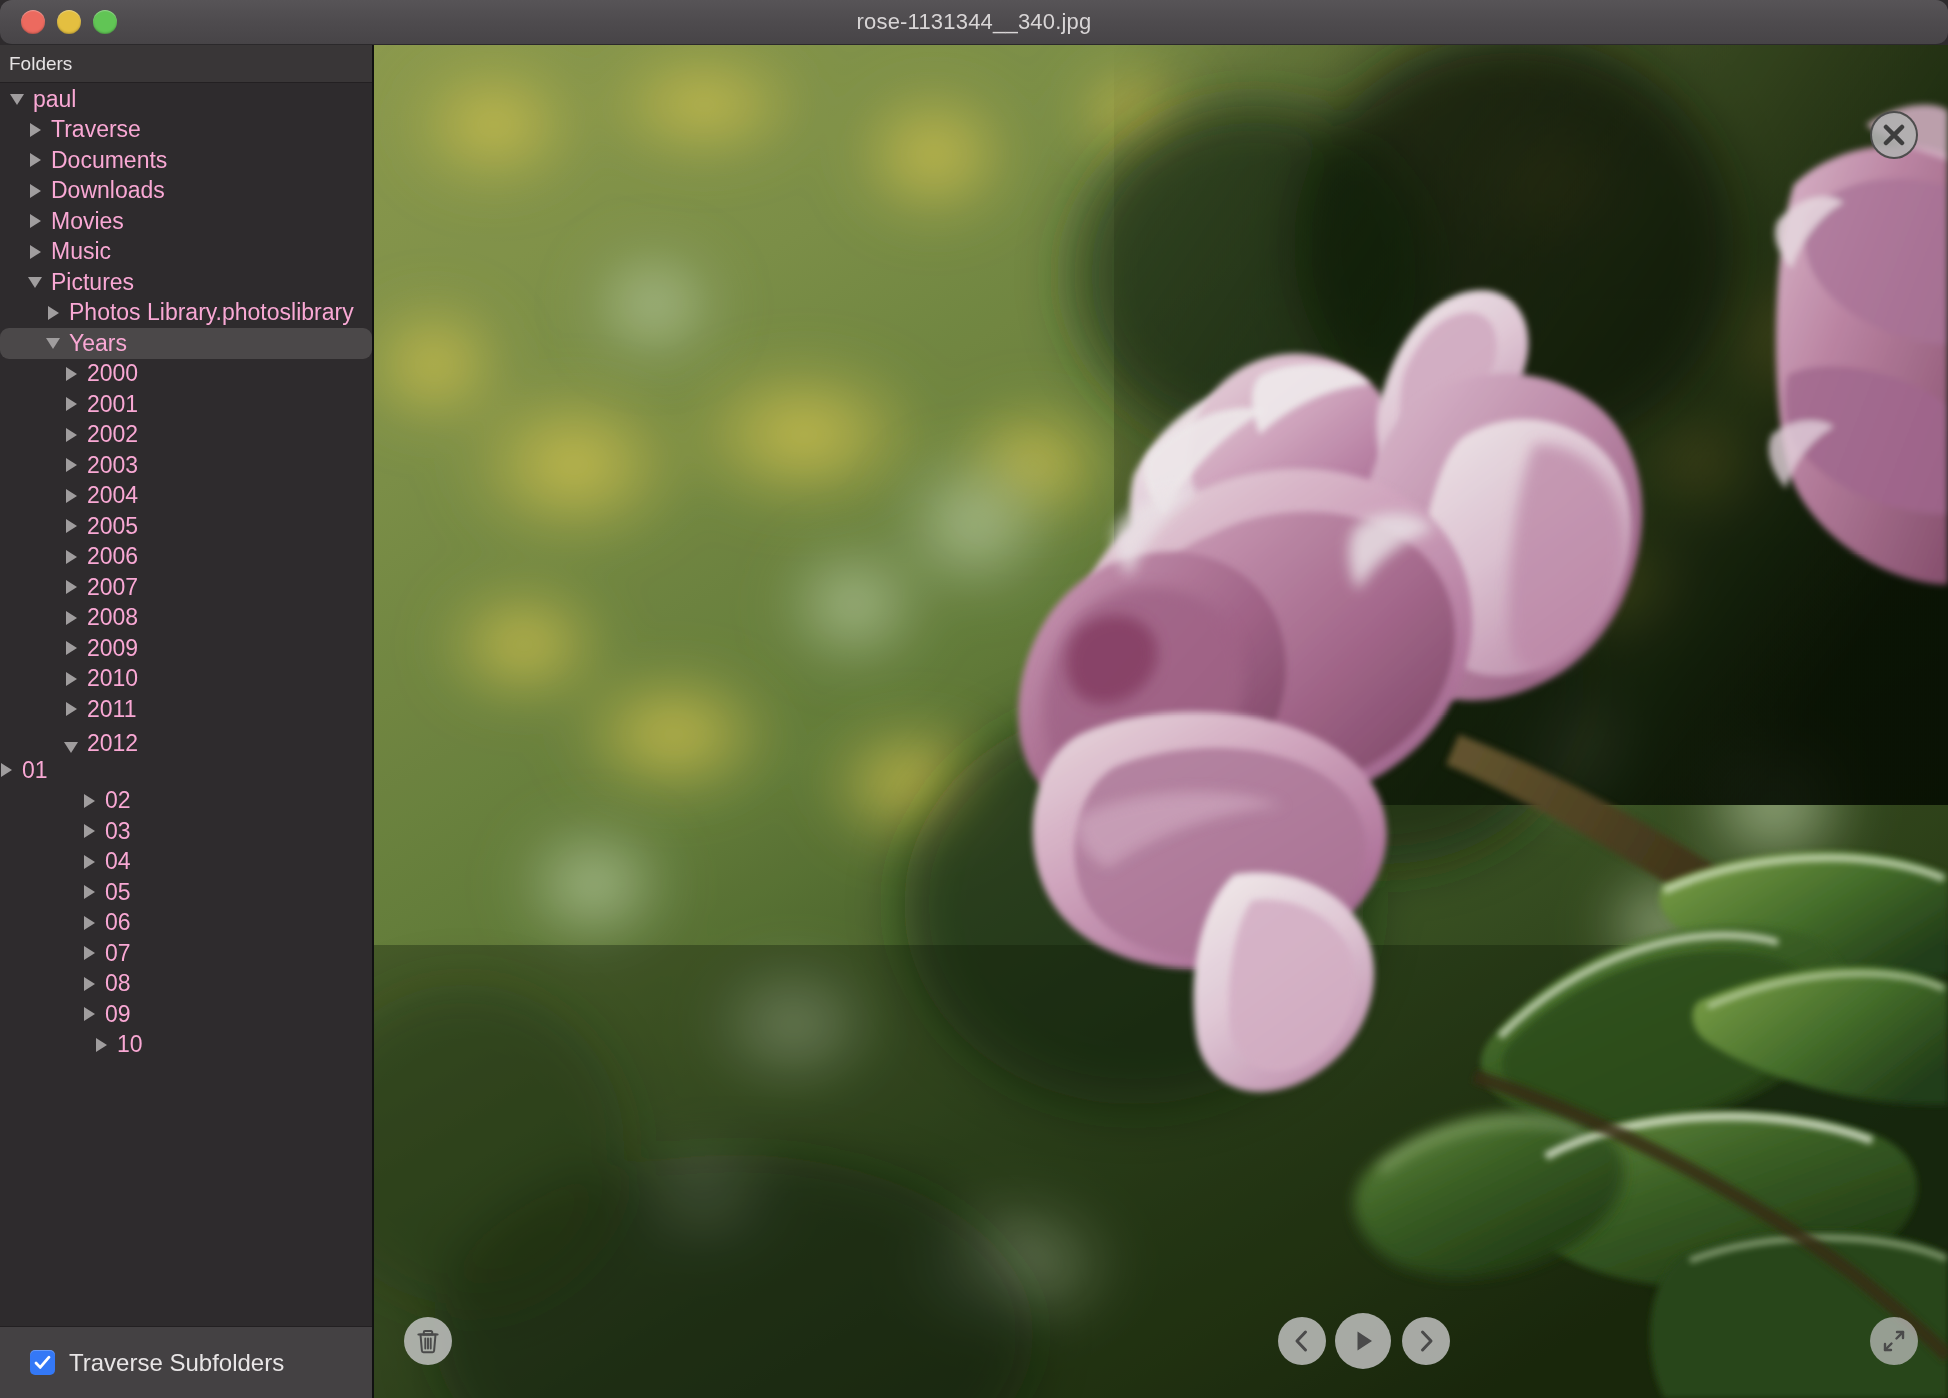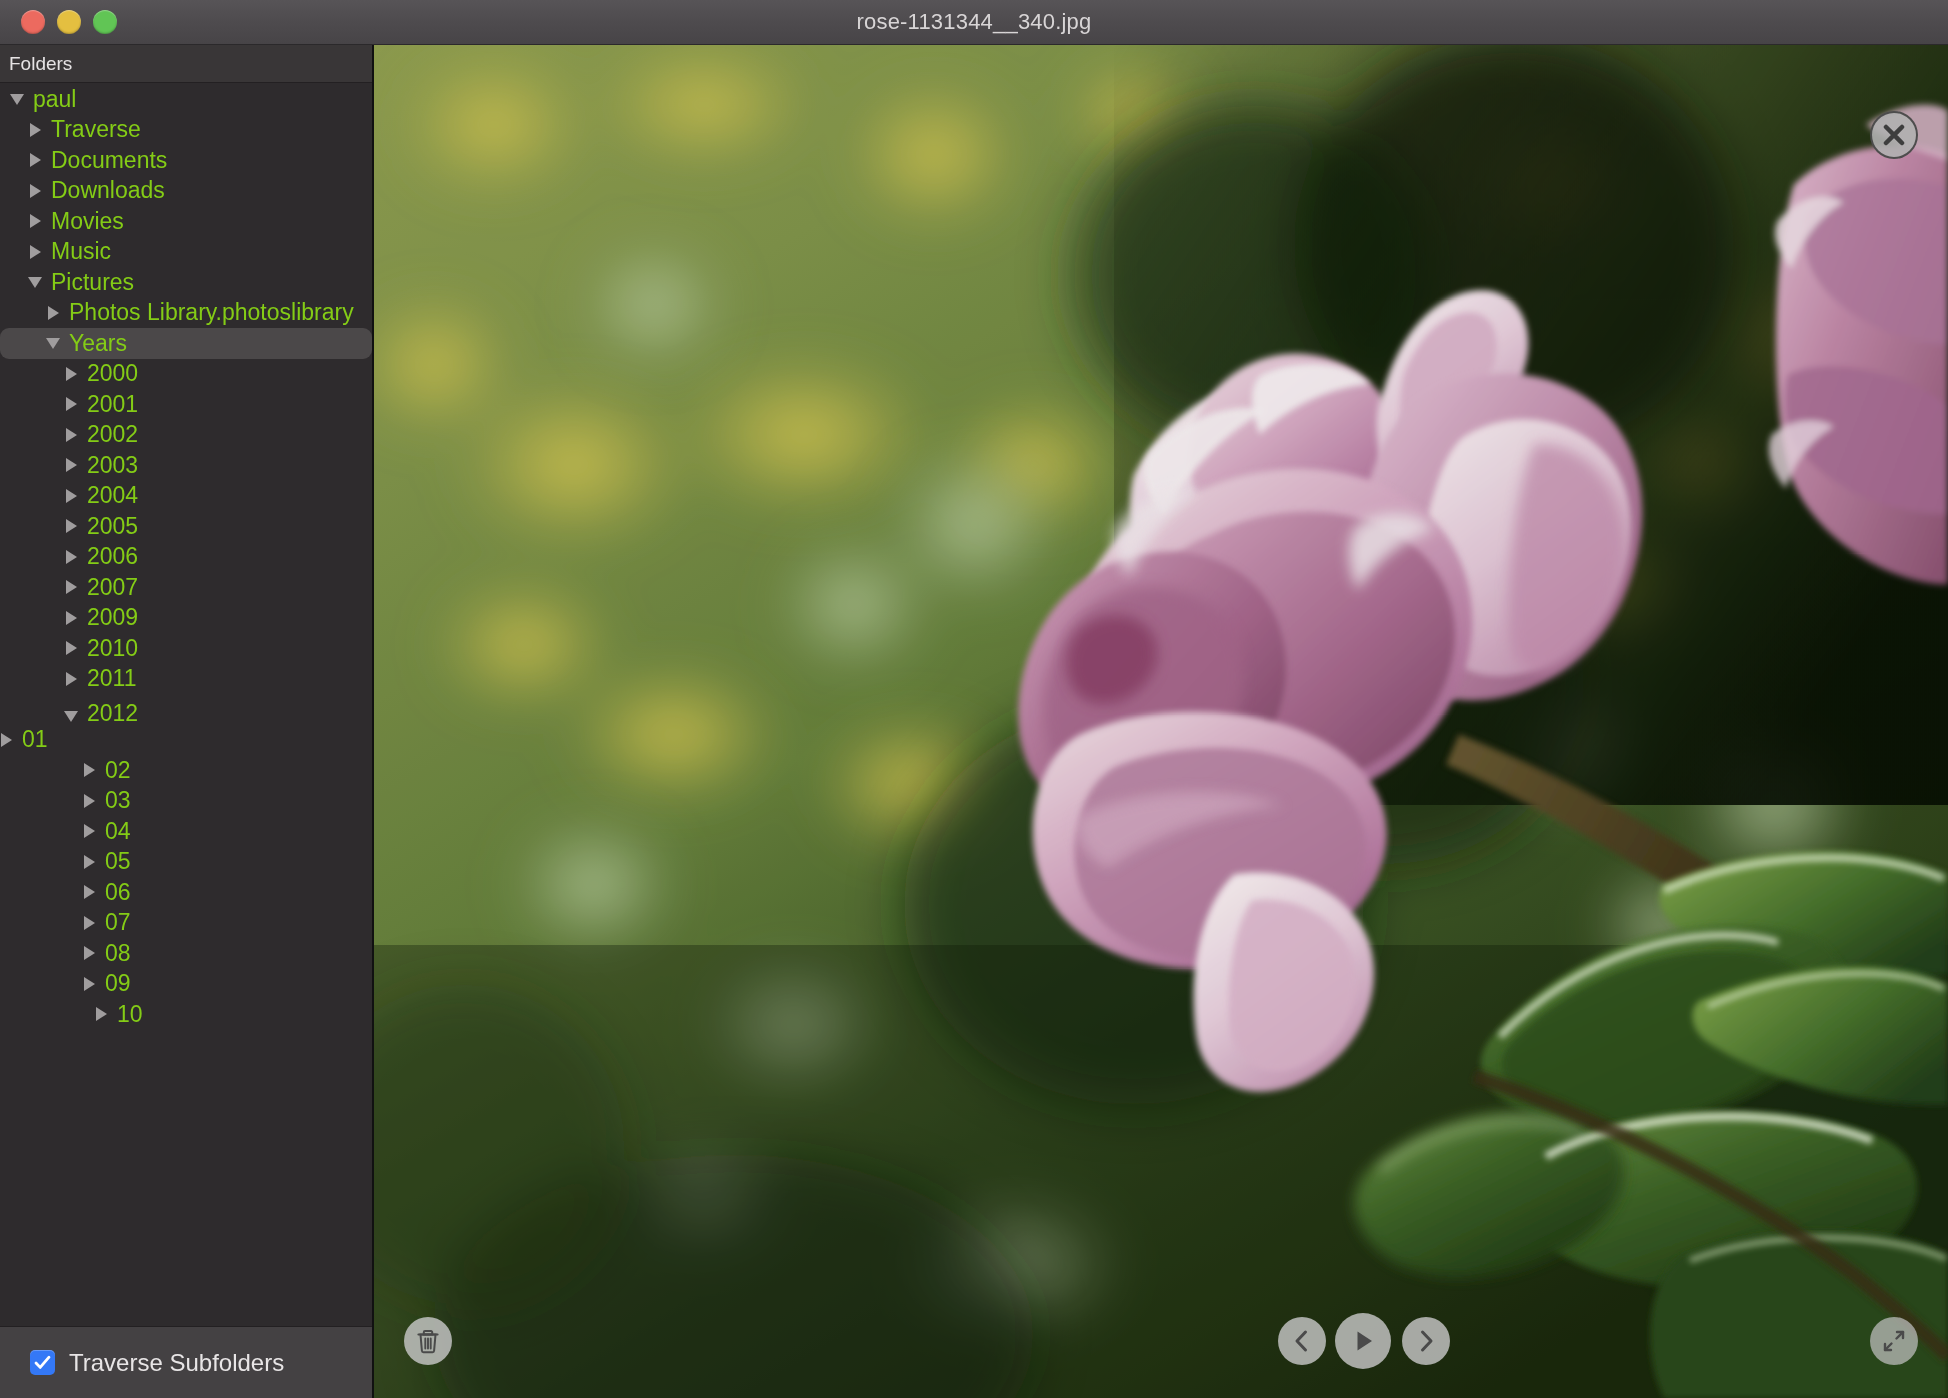--- a/index.html
+++ b/index.html
@@ -27,20 +27,21 @@
 
   
   .titlebar {
     position: relative;
     height: 44px;
     flex: 0 0 44px;
     background: linear-gradient(to bottom, #575457 0%, #4e4b4e 50%, #474447 100%);
     border-bottom: 1px solid #2b292b;
     display: flex;
     align-items: center;
+    border-radius: 12px;
   }
   .traffic {
     display: flex;
     gap: 12px;
     margin-left: 21px;
   }
   .light {
     width: 24px;
     height: 24px;
     border-radius: 50%;
@@ -96,21 +97,21 @@
     background: #2e2b2d;
     overflow: hidden;
     padding-top: 1px;
     min-height: 0;
   }
   .tree-row {
     height: 30.5px;
     display: flex;
     align-items: center;
     box-sizing: border-box;
-    color: #84cc16;
+    color: #f9a8d4;
     font-size: 23px;
     white-space: nowrap;
   }
   .tree-row.selected {
     background: #4b4849;
   }
   .twisty {
     flex: 0 0 auto;
     width: 17px;
     height: 17px;
@@ -303,20 +304,24 @@
             <span class="twisty closed"></span>
             <span class="tree-label">2005</span>
           </div>
           <div class="tree-row" style="padding-left: 65px;">
             <span class="twisty closed"></span>
             <span class="tree-label">2006</span>
           </div>
           <div class="tree-row" style="padding-left: 65px;">
             <span class="twisty closed"></span>
             <span class="tree-label">2007</span>
+          </div>
+          <div class="tree-row" style="padding-left: 65px;">
+            <span class="twisty closed"></span>
+            <span class="tree-label">2008</span>
           </div>
           <div class="tree-row" style="padding-left: 65px;">
             <span class="twisty closed"></span>
             <span class="tree-label">2009</span>
           </div>
           <div class="tree-row" style="padding-left: 65px;">
             <span class="twisty closed"></span>
             <span class="tree-label">2010</span>
           </div>
           <div class="tree-row" style="padding-left: 65px;">

